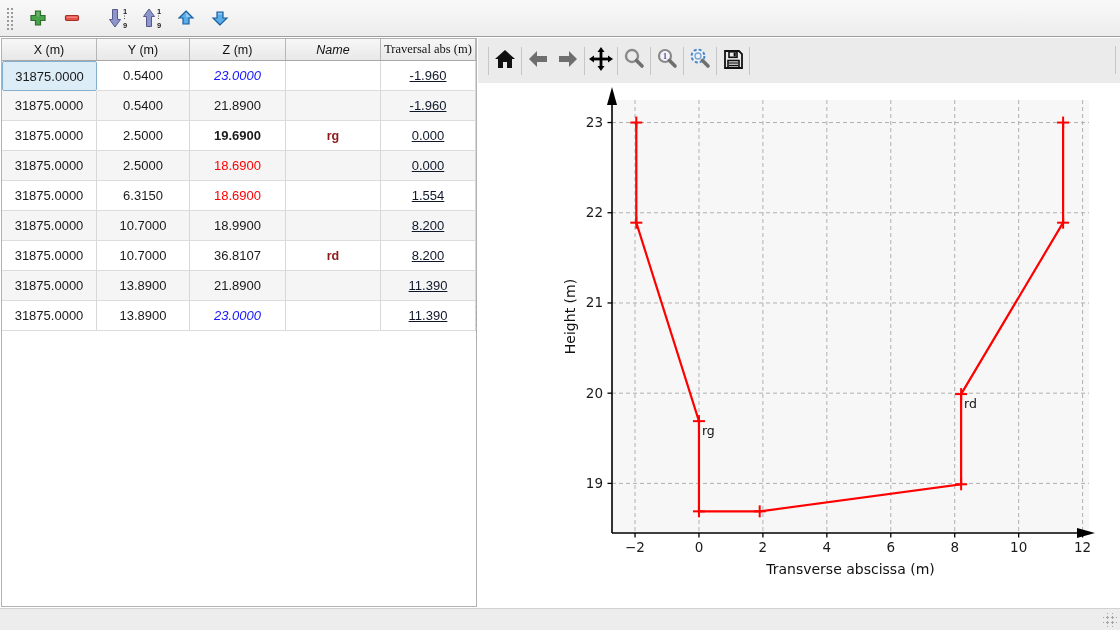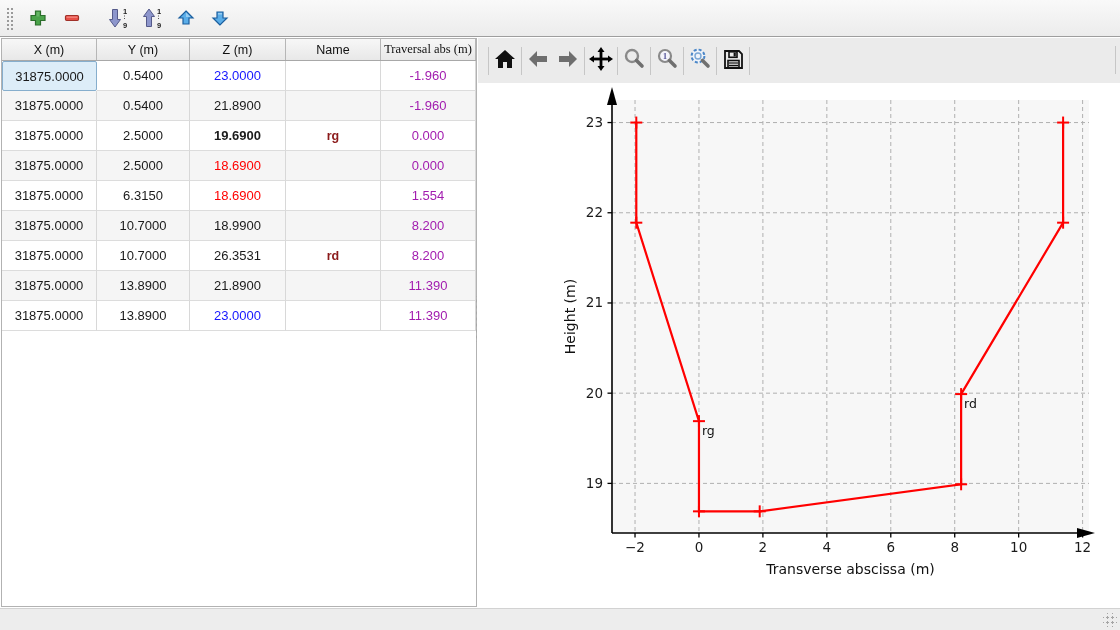--- a/index.html
+++ b/index.html
@@ -38,24 +38,24 @@
   }
   .tbl-row { display:flex; height:30px; background:#ffffff; }
   .tbl-row.alt { background:#f5f5f5; }
   .tbl-row .cell {
     display:flex; align-items:center; justify-content:center;
     font-size:13px; color:#1a1a1a;
     border-right:1px solid #d8d8d8; border-bottom:1px solid #dcdcdc;
     overflow:hidden; white-space:nowrap; flex-shrink:0;
   }
   .cell.sel { background:#ddedf8; border:1px solid #86aecd; border-radius:2px; }
-  .cell.z-blue { color:#1515ff; }
+  .cell.z-blue { color:#1515ff;font-style:italic; }
   .cell.z-red  { color:#ff0000; }
   .cell.namecell { color:#8b1a1a; font-weight:bold; font-size:12.5px; }
-  .cell.travcell { color:#a21caf; }
+  .cell.travcell { color:#0f172a;text-decoration:underline; }
 
   
   .splitter-handle {
     position:absolute; left:476px; top:296px; width:6px; height:46px;
     background-image:radial-gradient(#9a9a9a 1px, transparent 1.2px);
     background-size:4px 6px; background-position:1.5px 2px;
   }
 
   
   .plot-panel { position:absolute; left:478px; top:38px; width:642px; height:570px; background:#ffffff; }
@@ -143,21 +143,21 @@
     </svg>
       </span>
   </div>
 </div>
 
 <div class="table-panel">
   <div class="tbl-header" id="tbl-header">
       <div class="hcell" style="width: 95px;">X (m)</div>
       <div class="hcell" style="width: 93px;">Y (m)</div>
       <div class="hcell" style="width: 96px;">Z (m)</div>
-      <div class="hcell" style="width: 95px;">Name</div>
+      <div class="hcell" style="width: 95px; font-style: italic;">Name</div>
       <div class="hcell" style="width: 95px; flex: 1 1 0%; font-family: Liberation Serif, serif;">Traversal abs (m)</div>
     </div>
   <div id="tbl-body">
       <div class="tbl-row">
         <div class="cell sel" style="width: 95px;">31875.0000</div>
         <div class="cell" style="width: 93px;">0.5400</div>
         <div class="cell z-blue" style="width: 96px;">23.0000</div>
         <div class="cell namecell" style="width: 95px;"></div>
         <div class="cell travcell" style="width: 95px; flex: 1 1 0%;">-1.960</div>
       </div>
@@ -192,21 +192,21 @@
       <div class="tbl-row alt">
         <div class="cell" style="width: 95px;">31875.0000</div>
         <div class="cell" style="width: 93px;">10.7000</div>
         <div class="cell" style="width: 96px;">18.9900</div>
         <div class="cell namecell" style="width: 95px;"></div>
         <div class="cell travcell" style="width: 95px; flex: 1 1 0%;">8.200</div>
       </div>
       <div class="tbl-row">
         <div class="cell" style="width: 95px;">31875.0000</div>
         <div class="cell" style="width: 93px;">10.7000</div>
-        <div class="cell" style="width: 96px;">26.3531</div>
+        <div class="cell" style="width: 96px;">36.8107</div>
         <div class="cell namecell" style="width: 95px;">rd</div>
         <div class="cell travcell" style="width: 95px; flex: 1 1 0%;">8.200</div>
       </div>
       <div class="tbl-row alt">
         <div class="cell" style="width: 95px;">31875.0000</div>
         <div class="cell" style="width: 93px;">13.8900</div>
         <div class="cell" style="width: 96px;">21.8900</div>
         <div class="cell namecell" style="width: 95px;"></div>
         <div class="cell travcell" style="width: 95px; flex: 1 1 0%;">11.390</div>
       </div>

